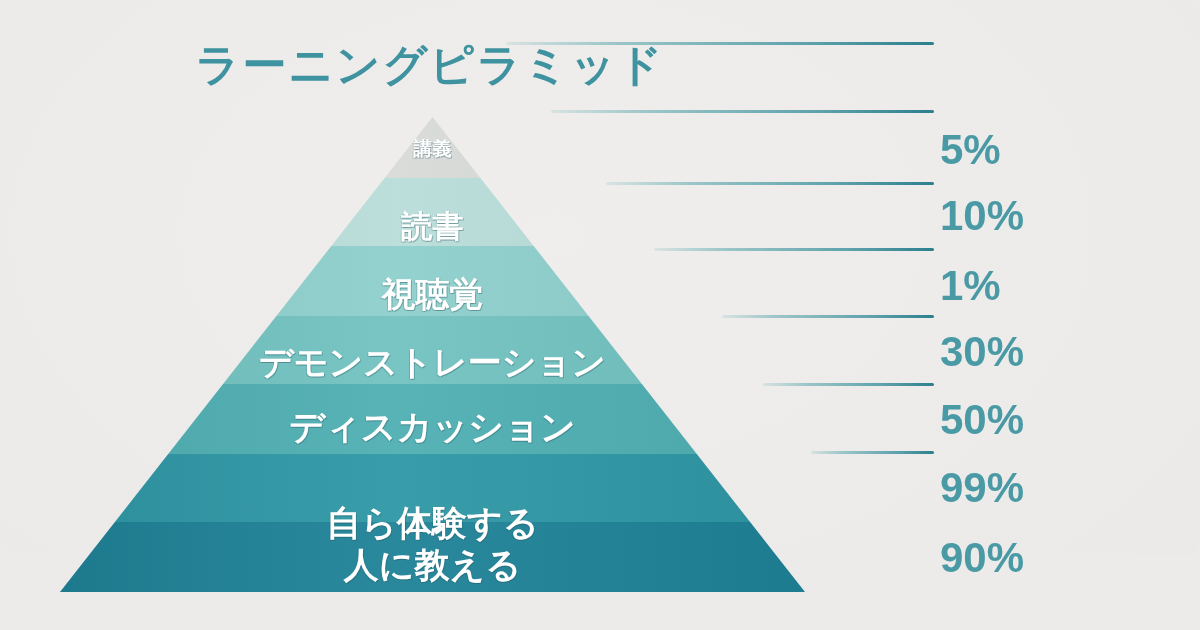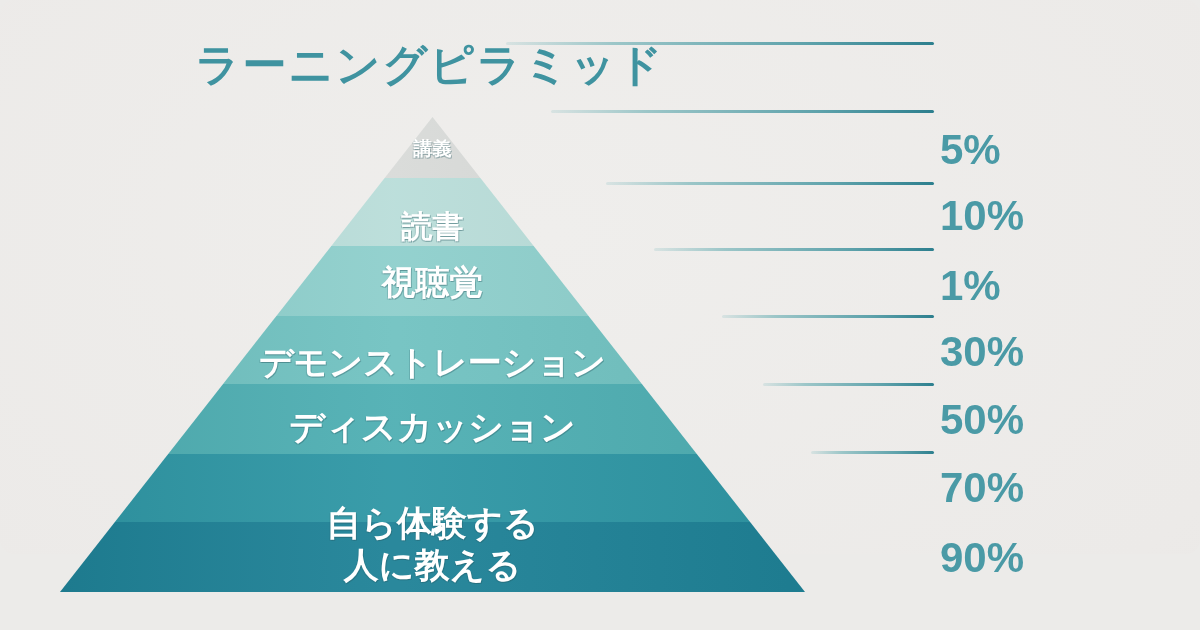--- a/index.html
+++ b/index.html
@@ -127,36 +127,36 @@
         <rect id="band3" x="0" y="208" width="745" height="68" fill="#71c2c1"></rect>
         <rect id="band4" x="0" y="276" width="745" height="70" fill="#4fafb3"></rect>
         <rect id="band5" x="0" y="346" width="745" height="68" fill="#2f97a5"></rect>
         <rect id="band6" x="0" y="414" width="745" height="72" fill="#1f8297"></rect>
         <rect x="0" y="0" width="745" height="495" fill="url(#shade)"></rect>
       </g>
     </svg>
 
     <div class="layer-label" style="top: 28px; font-size: 19px;"><span>講義</span></div>
     <div class="layer-label" style="top: 98px; font-size: 31px;"><span>読書</span></div>
-    <div class="layer-label" style="top: 152px; font-size: 34px; text-align: center;"><span>視聴覚</span></div>
+    <div class="layer-label" style="top: 164px; font-size: 34px; text-align: center;"><span>視聴覚</span></div>
     <div class="layer-label" style="top: 232px; font-size: 34px;"><span>デモンストレーション</span></div>
     <div class="layer-label" style="top: 296px; font-size: 35px;"><span>ディスカッション</span></div>
     <div class="layer-label" style="top: 364px; font-size: 35px; margin-top: 28px;"><span>自ら体験する</span></div>
     <div class="layer-label" style="top: 434px; font-size: 35px;"><span>人に教える</span></div>
   </div>
 
   <div class="connector" style="top: 42px; left: 506px; width: 428px;"></div>
   <div class="connector" style="top: 110px; left: 551px; width: 383px;"></div>
   <div class="connector" style="top: 182px; left: 606px; width: 328px;"></div>
   <div class="connector" style="top: 248px; left: 654px; width: 280px;"></div>
   <div class="connector" style="top: 315px; left: 722px; width: 212px;"></div>
   <div class="connector" style="top: 383px; left: 763px; width: 171px;"></div>
   <div class="connector" style="top: 451px; left: 811px; width: 123px;"></div>
 
   <div class="pct" style="top: 126px;">5%</div>
   <div class="pct" style="top: 192px;">10%</div>
   <div class="pct" style="top: 262px;">1%</div>
   <div class="pct" style="top: 328px;">30%</div>
   <div class="pct" style="top: 396px;">50%</div>
-  <div class="pct" style="top: 464px;">70%</div>
+  <div class="pct" style="top: 464px;">99%</div>
   <div class="pct" style="top: 534px;">90%</div>
 
 </div>
 
 </body></html>

